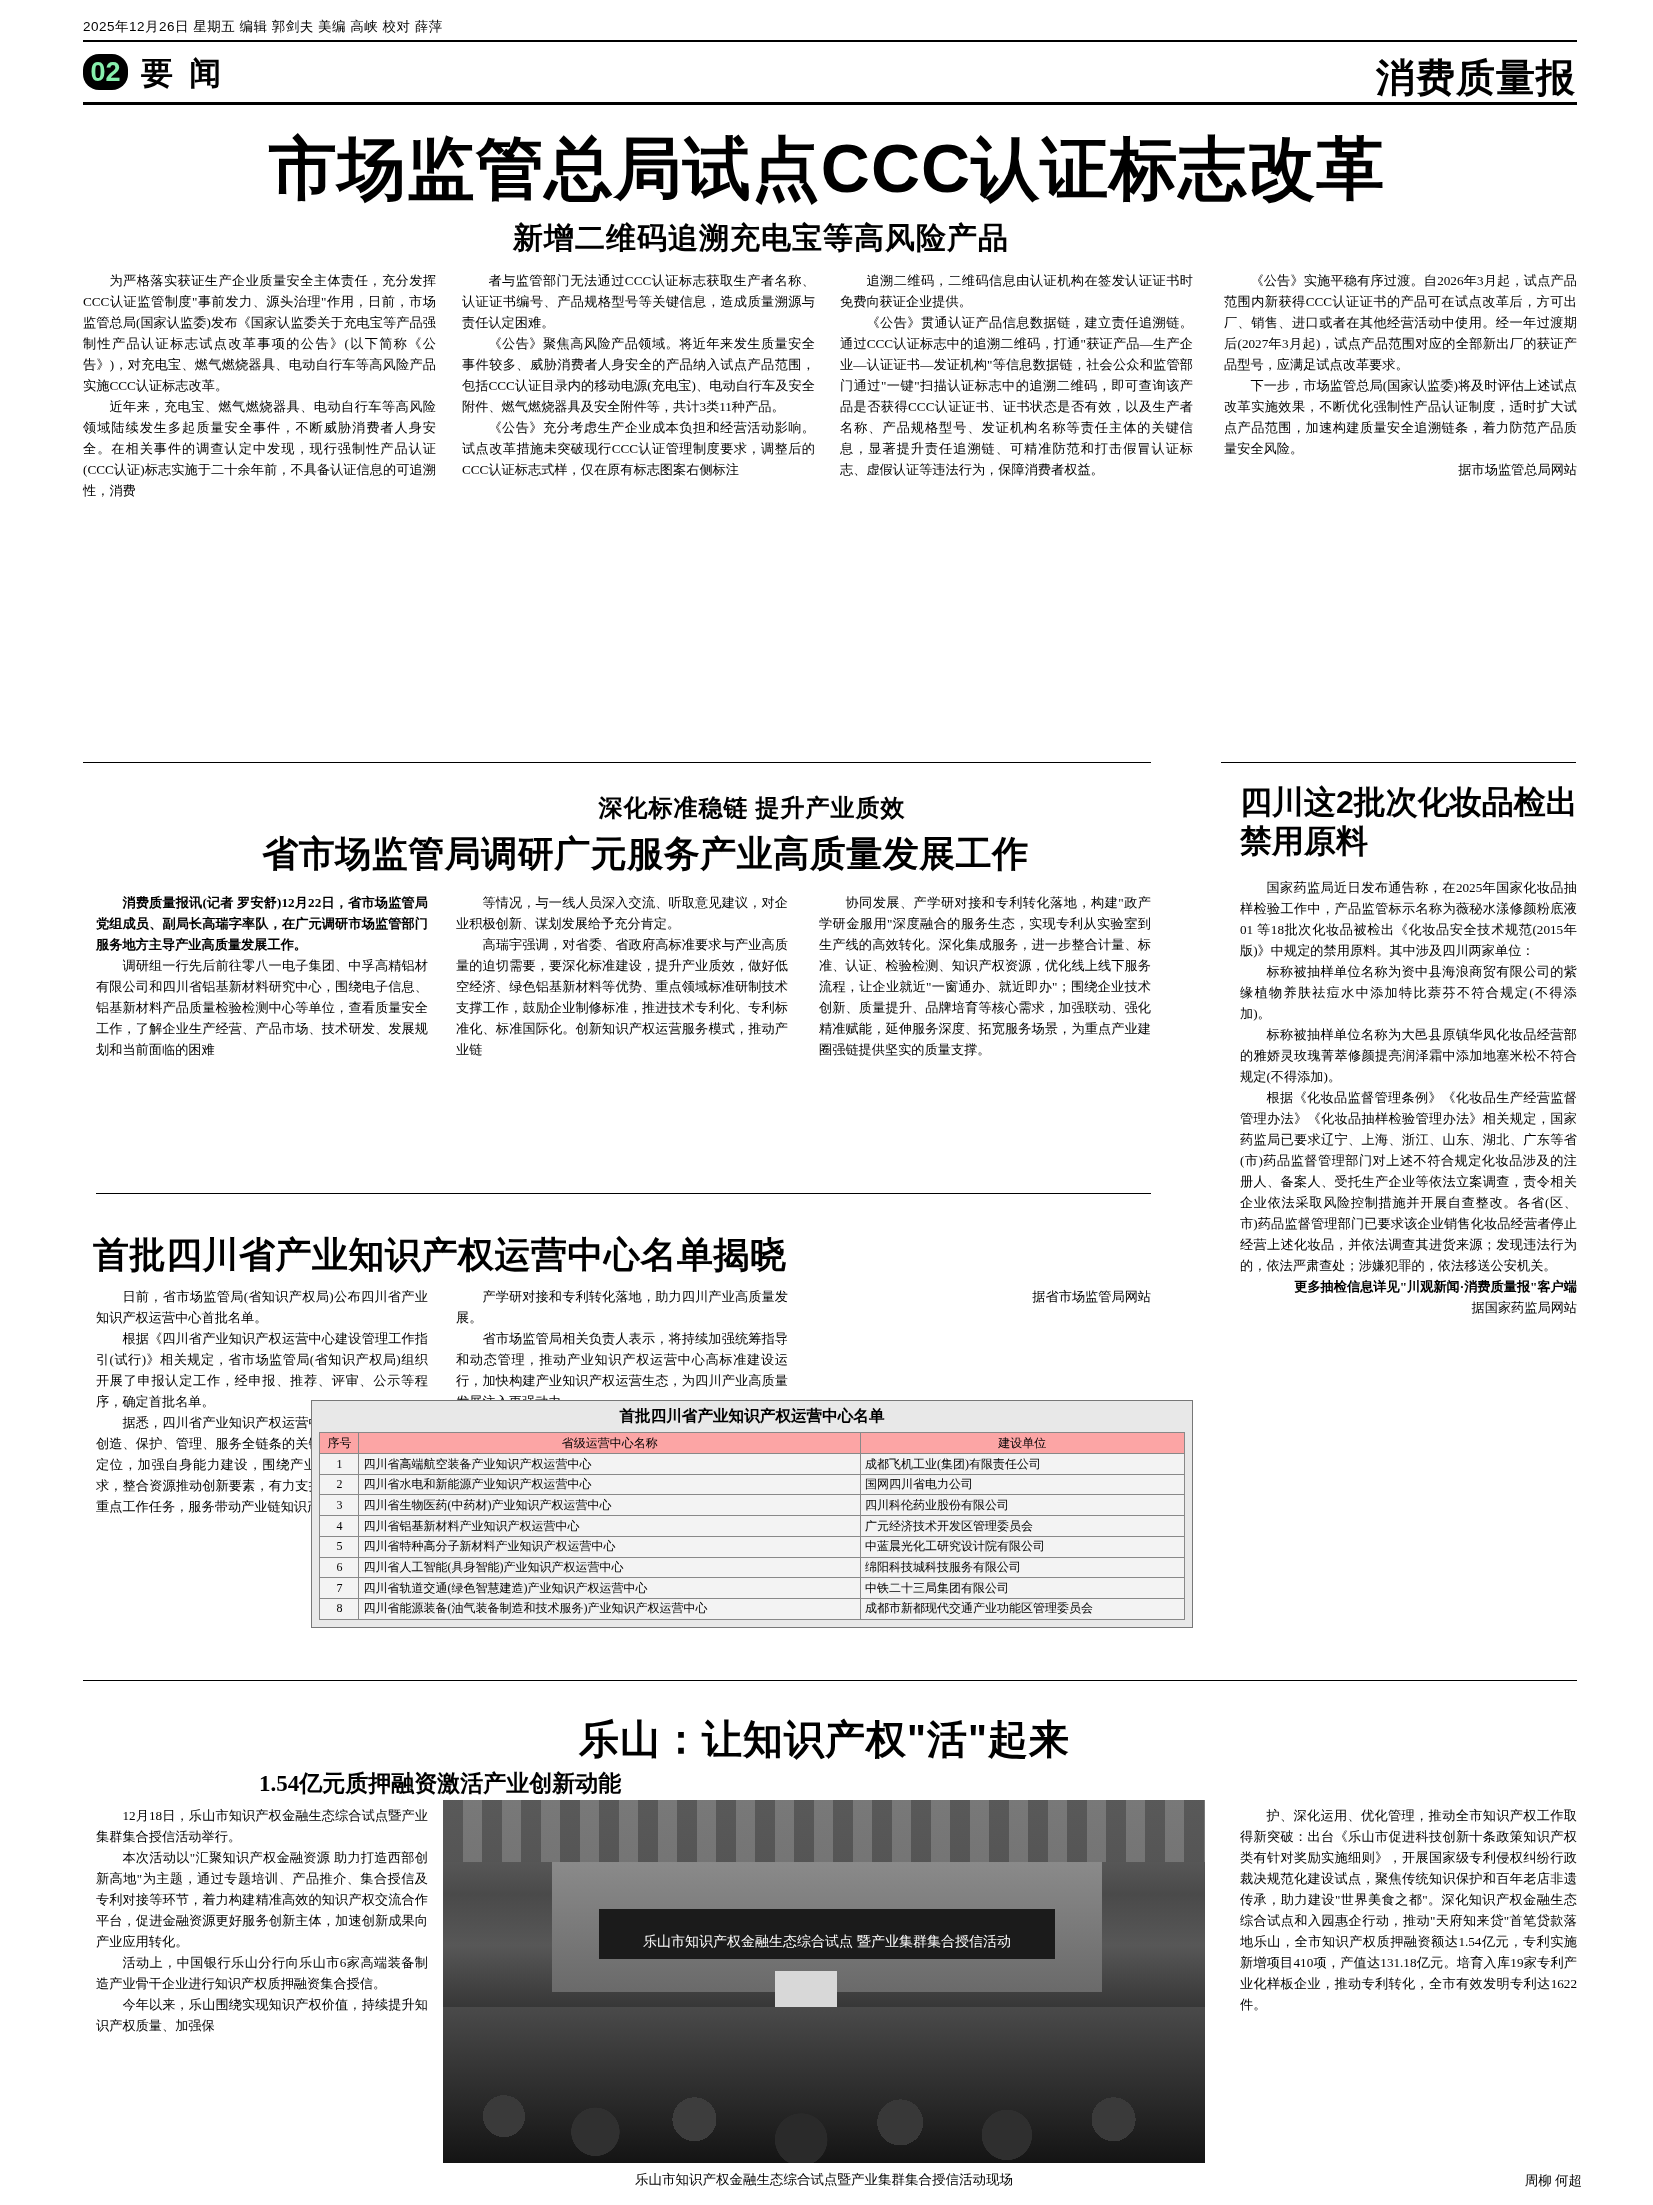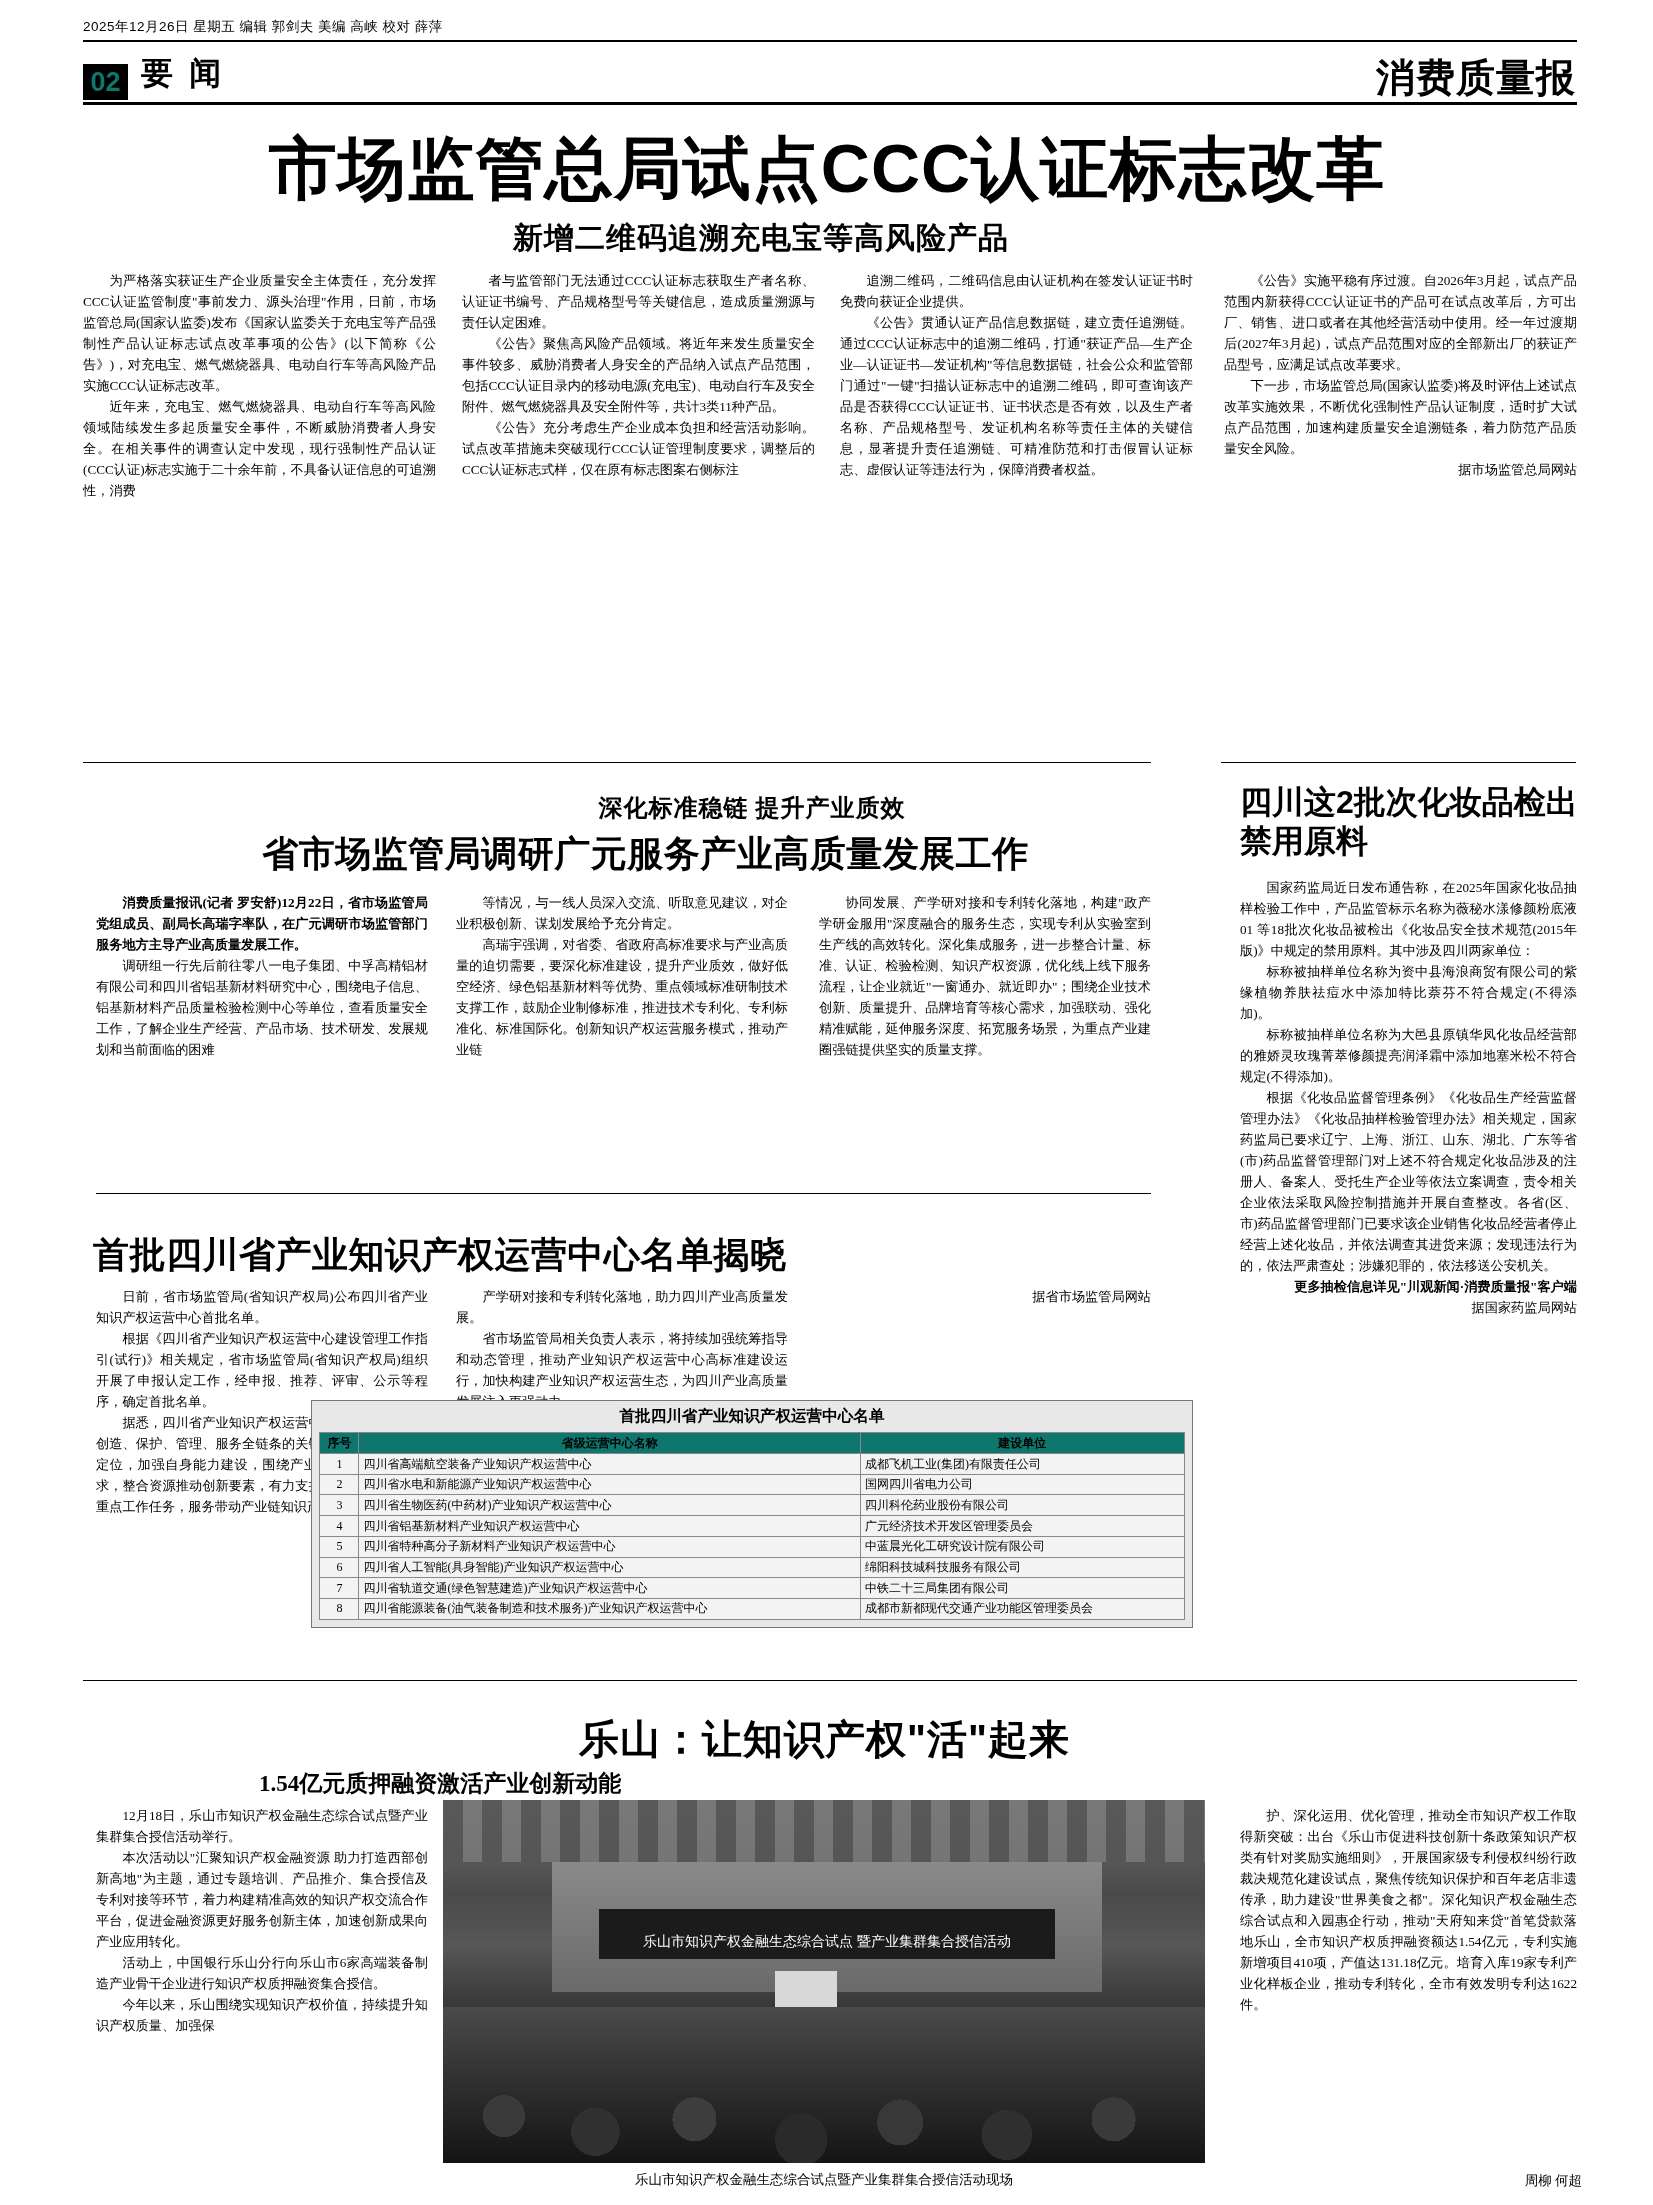--- a/index.html
+++ b/index.html
@@ -36,31 +36,32 @@
   .rule-top {
     position: absolute;
     top: 40px;
     left: 83px;
     width: 1494px;
     height: 1.6px;
     background: #000;
   }
   .pagenum-box {
     position: absolute;
-    top: 64px;
+    top: 54px;
     left: 83px;
     width: 45px;
     height: 36px;
     background: #000;
-    color: #0f766e;
+    color: #86efac;
     font-family: "Liberation Sans", sans-serif;
     font-weight: bold;
     font-size: 27px;
     line-height: 36px;
     text-align: center;
+    border-radius: 16px;
   }
   .section-name {
     position: absolute;
     top: 52px;
     left: 141px;
     font-size: 32px;
     font-weight: bold;
     letter-spacing: 4.1px;
     font-family: "Liberation Serif", serif;
   }
@@ -205,22 +206,22 @@
     background: #f3f3f3;
     font-family: "Liberation Serif", serif;
   }
   table.list th, table.list td {
     border: 0.5px solid #888;
     padding: 2.6px 4.1px;
     line-height: 14.5px;
   }
   table.list th {
     text-align: center;
-    font-weight: bold;
-    background: #0f766e;
+    font-weight: normal;
+    background: #fca5a5;
   }
   table.list td.idx { text-align: center; width: 30px; }
   table.list td.nm { width: 58%; }
 
   
   .headline-5 {
     position: absolute;
     top: 1712px;
     left: 259px;
     width: 1131px;

